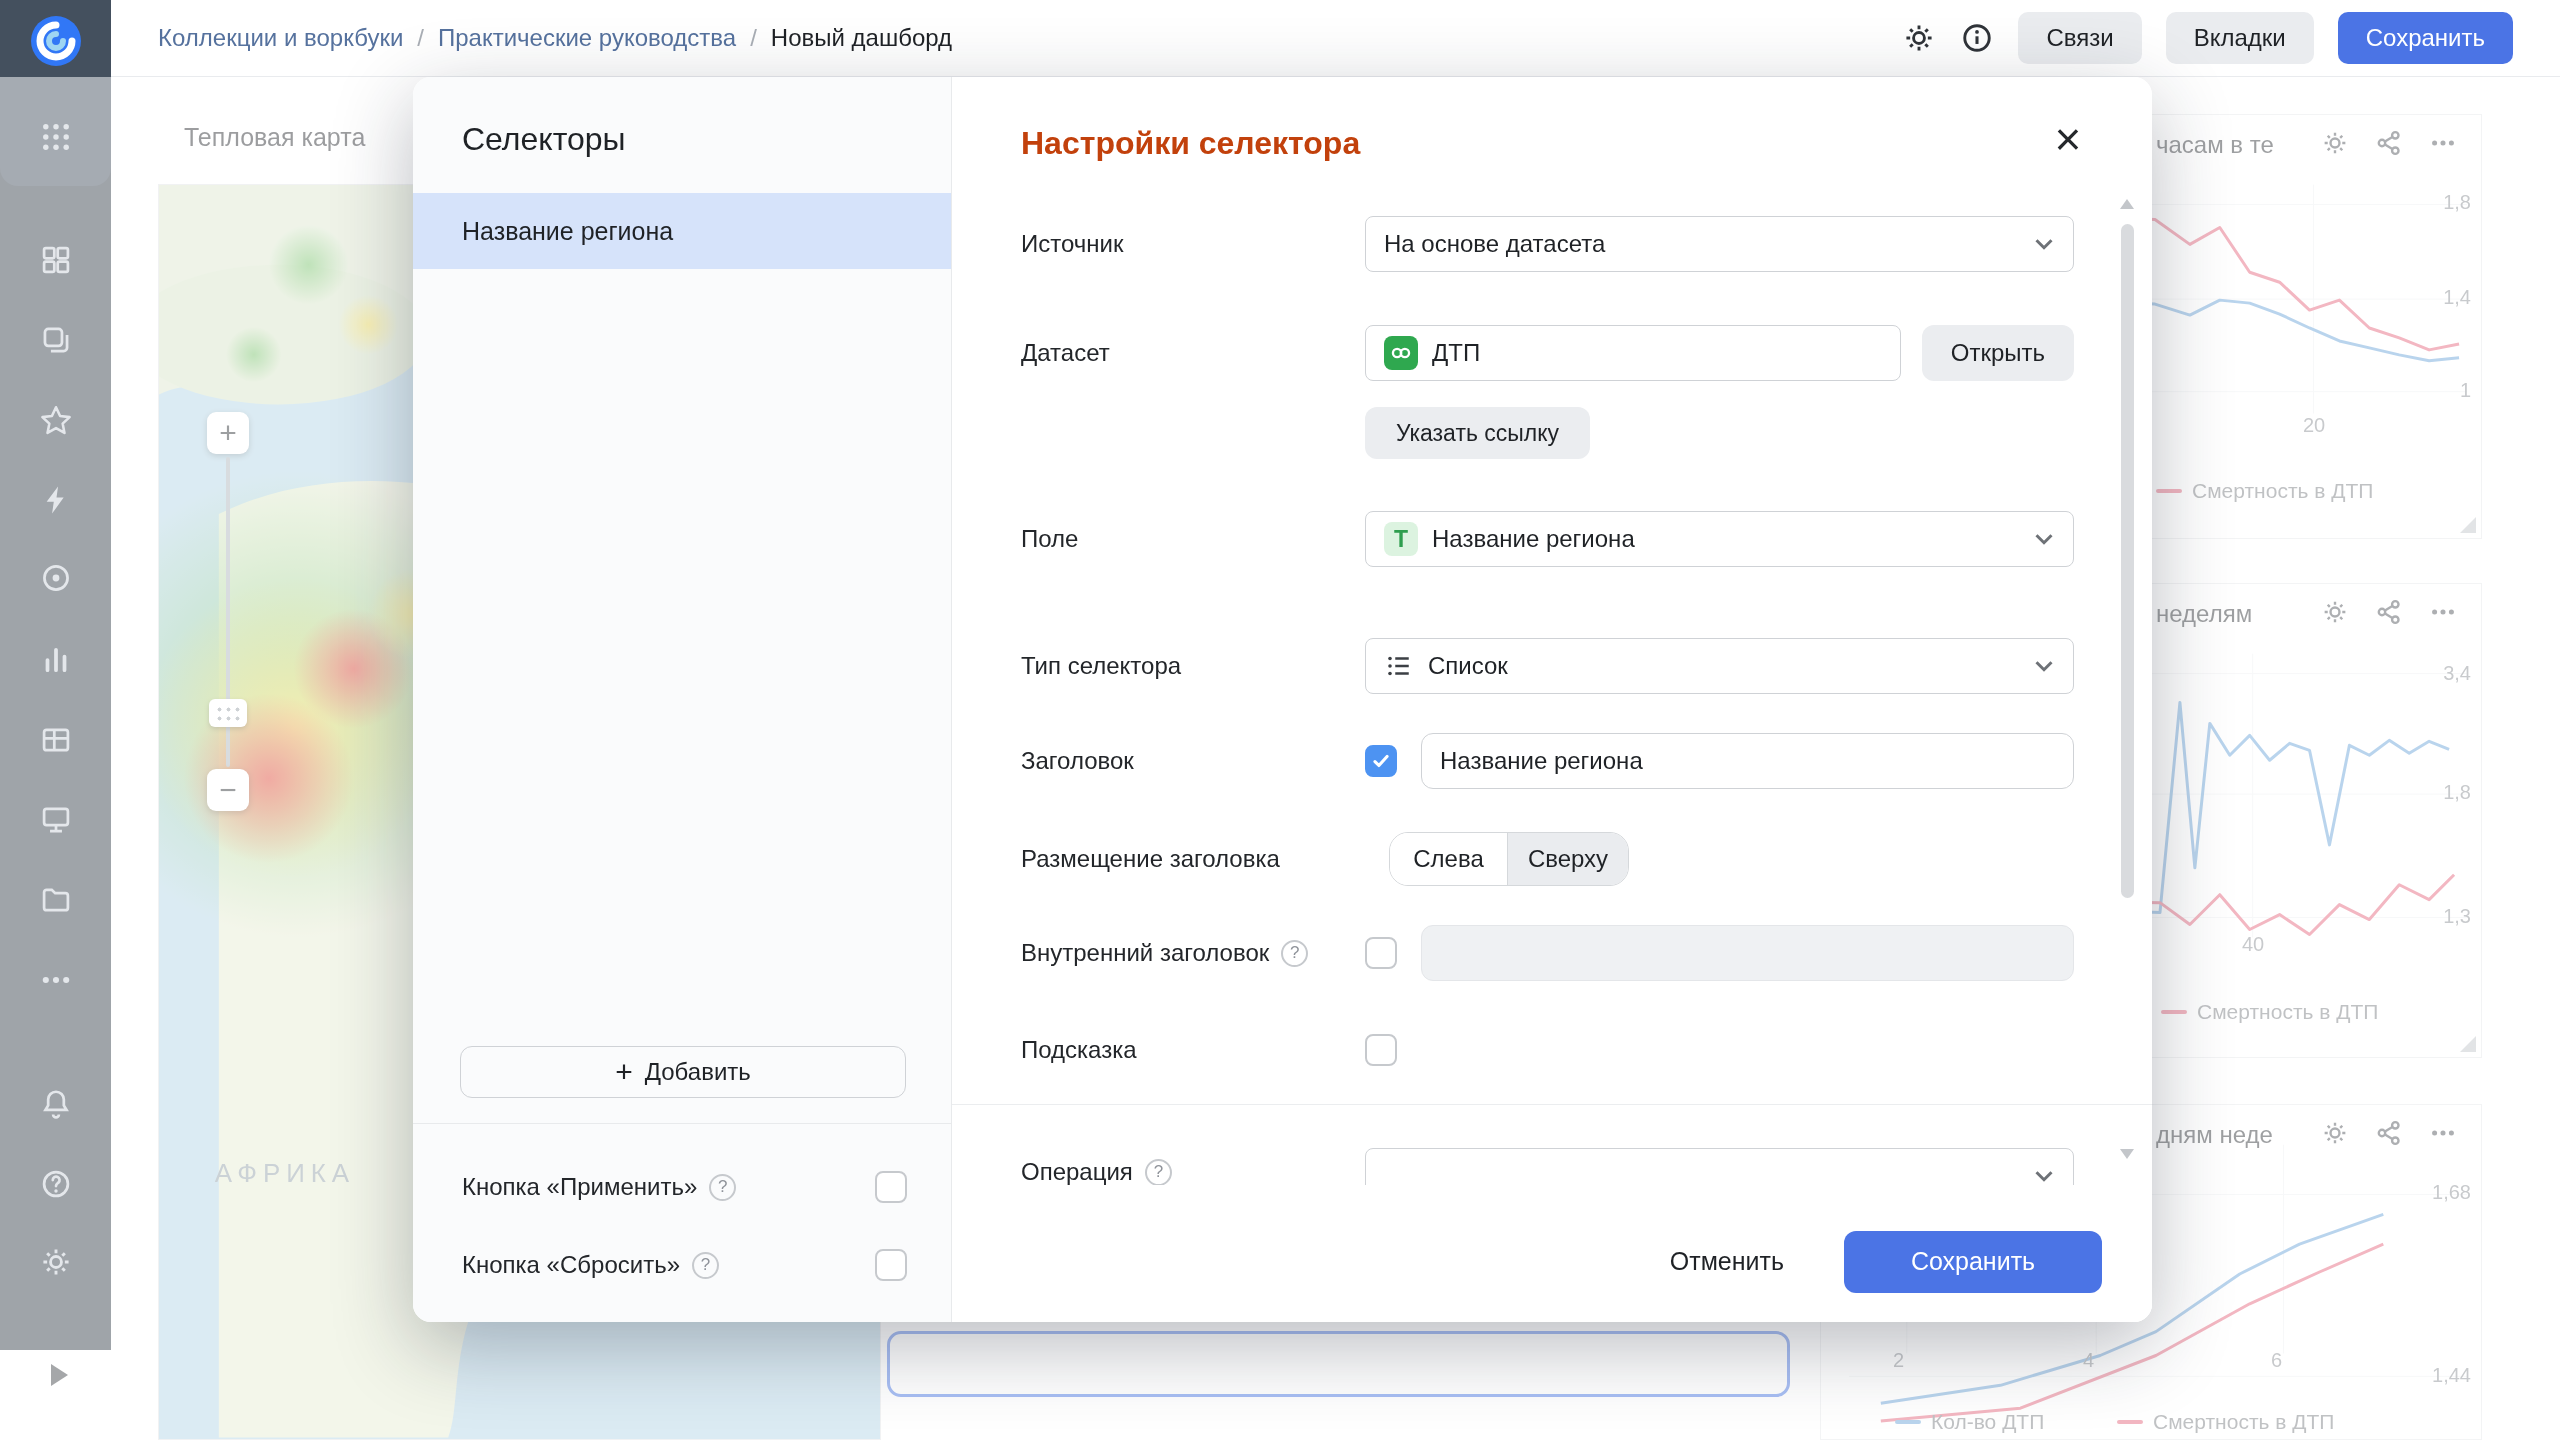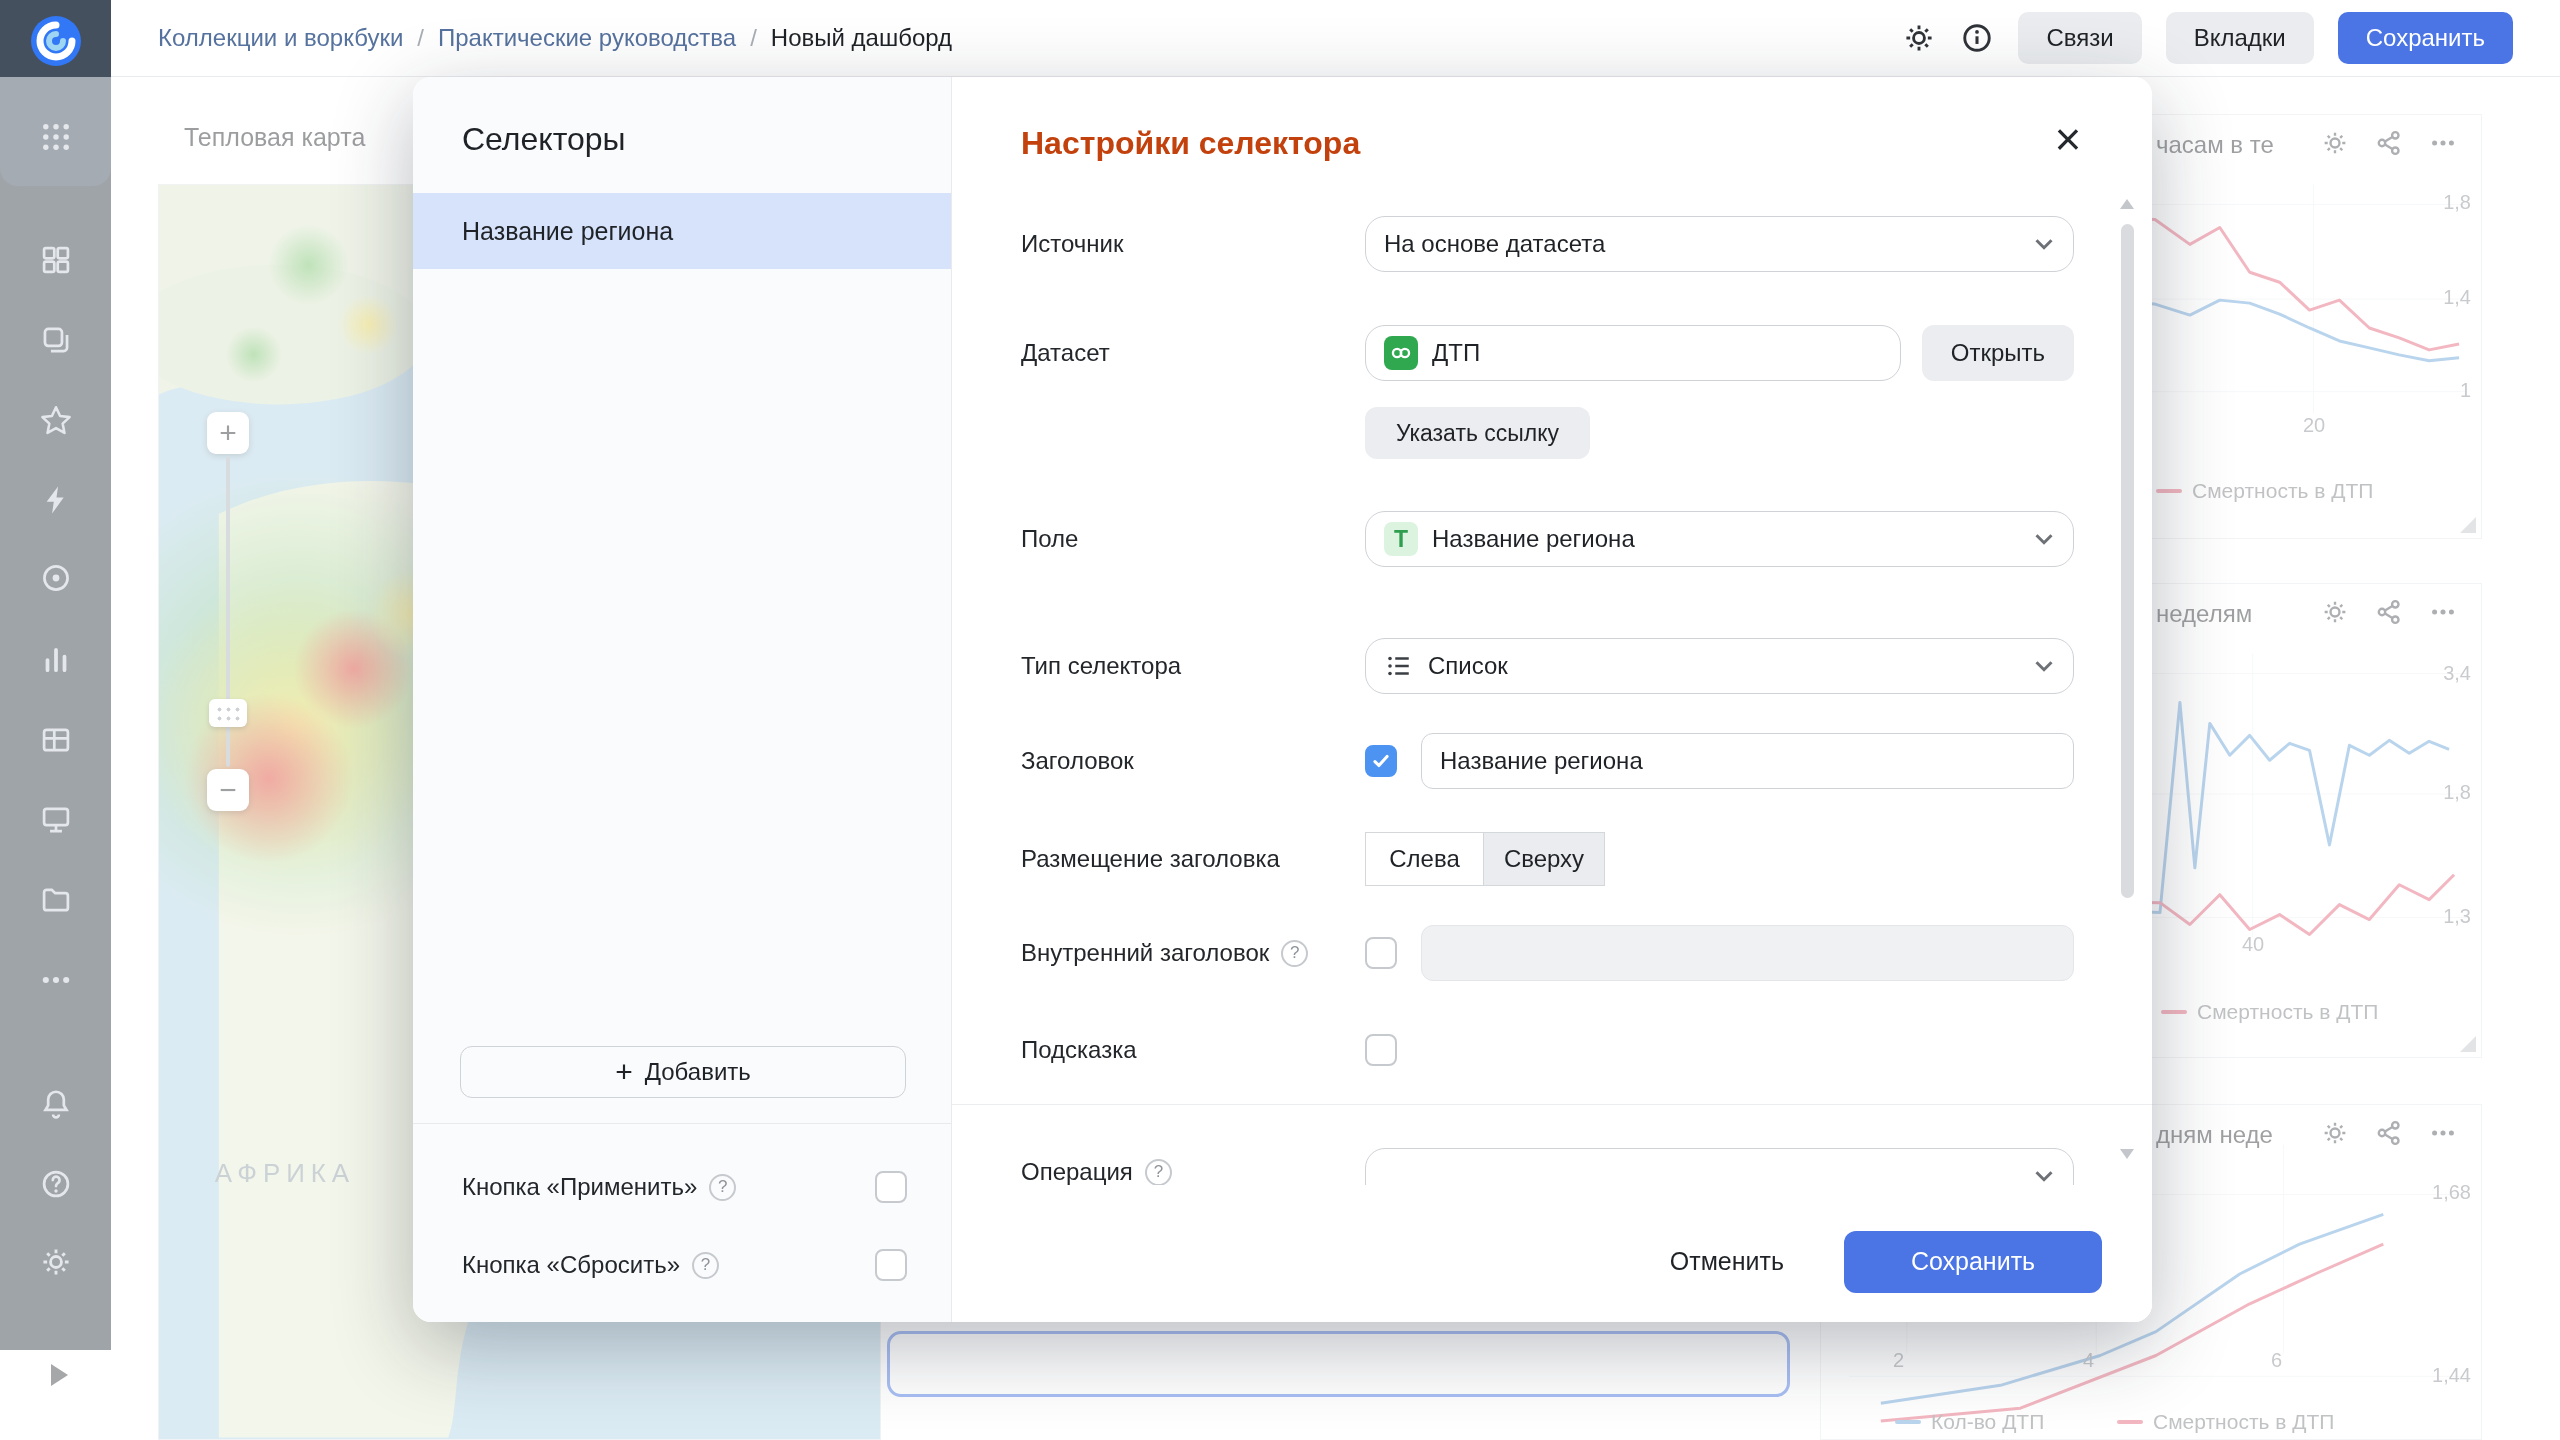--- a/index.html
+++ b/index.html
@@ -70,33 +70,33 @@
   .opt-row{position:absolute;left:49px;right:0;height:56px;display:flex;align-items:center;font-size:24px;color:#23262a}
   .opt-row .cbx{position:absolute;left:413px}
   .q{width:27px;height:27px;border:2px solid #c6c9cd;border-radius:50%;color:#8f939a;font-size:17px;display:inline-flex;align-items:center;justify-content:center;margin-left:12px;flex:none}
   .cbx{width:32px;height:32px;border:2px solid #c6c9cd;border-radius:8px;background:#fff;cursor:pointer;flex:none}
   .cbx.on{background:var(--checkbox,#4d93f2);border-color:var(--checkbox,#4d93f2);display:flex;align-items:center;justify-content:center}
   .cbx.on svg{width:22px;height:22px}
 
   .set-title{position:absolute;left:69px;top:48px;font-size:32px;font-weight:700;color:#c2410c}
   .close{position:absolute;top:38px;right:60px;width:48px;height:48px;font-size:46px;color:#25282c;display:flex;align-items:center;justify-content:center;cursor:pointer;line-height:1}
   .f-label{position:absolute;left:69px;height:30px;line-height:30px;font-size:24px;color:#23262a;display:flex;align-items:center;white-space:nowrap}
-  .ctl{position:absolute;left:413px;height:56px;border:1px solid #cfd2d6;border-radius:20px;background:#fff;display:flex;align-items:center;padding:0 56px 0 18px;font-size:24px;color:#1f2226;cursor:pointer}
+  .ctl{position:absolute;left:413px;height:56px;border:1px solid #cfd2d6;border-radius:8px;background:#fff;display:flex;align-items:center;padding:0 56px 0 18px;font-size:24px;color:#1f2226;cursor:pointer}
   .ctl.w-full{width:709px}
   .chev{position:absolute;right:14px;top:50%;transform:translateY(-50%);width:30px;height:30px;color:#6e7277}
   .chev svg{width:100%;height:100%}
   .ds-ic{width:34px;height:34px;border-radius:8px;background:var(--dataset_icon,#2fa84f);display:flex;align-items:center;justify-content:center;margin-right:14px;flex:none}
   .ds-ic svg{width:26px;height:26px}
   .t-ic{width:34px;height:34px;border-radius:8px;background:#dcf3e0;color:var(--field_icon,#2f9e4f);font-weight:700;font-size:23px;display:flex;align-items:center;justify-content:center;margin-right:14px;flex:none}
   .li-ic{width:30px;height:30px;color:#3b3f44;margin-right:14px;flex:none}
   .li-ic svg{width:100%;height:100%}
   .btn-gray{position:absolute;background:#ebedf0;border-radius:12px;display:flex;align-items:center;justify-content:center;font-size:24px;color:#1f2226;cursor:pointer}
   .inp{position:absolute;height:56px;border:1px solid #cfd2d6;border-radius:12px;background:#fff;font-size:24px;color:#1f2226;padding:0 18px;font-family:"Liberation Sans",sans-serif}
   .inp:disabled,.inp.off{background:#eff1f3;border-color:#e4e6e9}
-  .seg{position:absolute;left:413px;top:755px;height:54px;display:flex;border:1px solid #d5d8db;border-radius:0;overflow:hidden}
+  .seg{position:absolute;left:437px;top:755px;height:54px;display:flex;border:1px solid #d5d8db;border-radius:19px;overflow:hidden}
   .seg-item{display:flex;align-items:center;justify-content:center;font-size:24px;color:#1f2226;cursor:pointer}
   .seg-on{width:117px;background:#fff}
   .seg-off{width:121px;background:#eaecef;border-left:1px solid #d5d8db}
   .form-div{position:absolute;left:0;right:0;top:1027px;height:1px;background:#ebedef}
   .m-footer{position:absolute;left:0;right:0;top:1108px;bottom:0;background:#fff;display:flex;align-items:center;justify-content:flex-end;gap:60px;padding:16px 50px 0 0;z-index:2}
   .cancel-btn{font-size:25px;color:#1f2226;cursor:pointer}
   .save-btn{width:258px;height:62px;border-radius:12px;background:var(--accent,#4b74e5);color:#fff;font-size:25px;display:flex;align-items:center;justify-content:center;cursor:pointer}
   .sb-thumb{position:absolute;right:18px;top:147px;width:13px;height:674px;border-radius:7px;background:#d9dbde;cursor:grab;z-index:3}
   .sb-up{position:absolute;right:18px;top:122px;width:0;height:0;border-left:7px solid transparent;border-right:7px solid transparent;border-bottom:10px solid #c3c6ca;cursor:pointer;z-index:3}
   .sb-down{position:absolute;right:18px;top:1072px;width:0;height:0;border-left:7px solid transparent;border-right:7px solid transparent;border-top:10px solid #c3c6ca;cursor:pointer;z-index:3}

